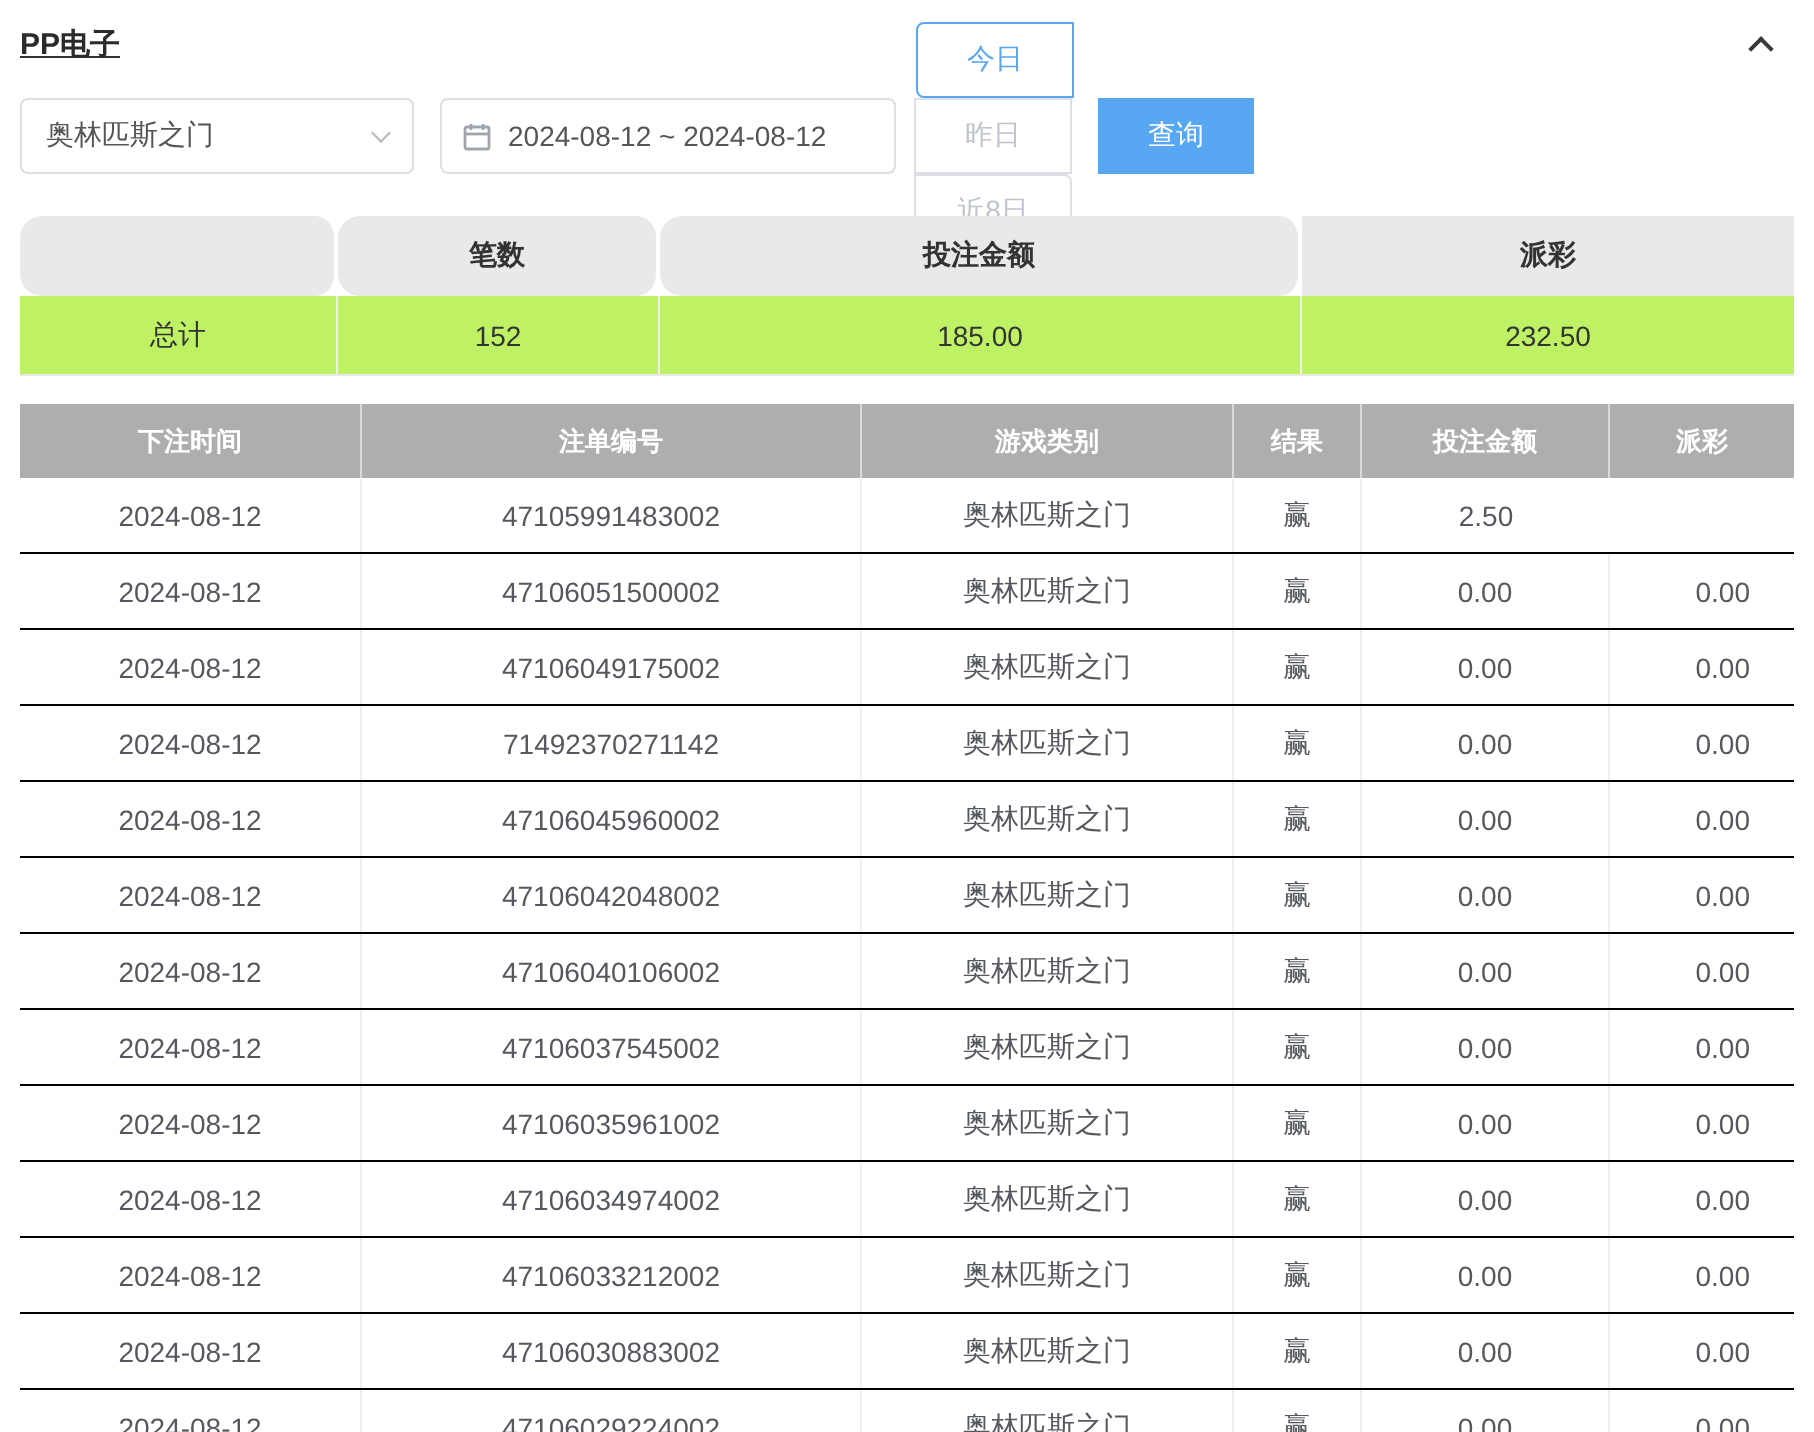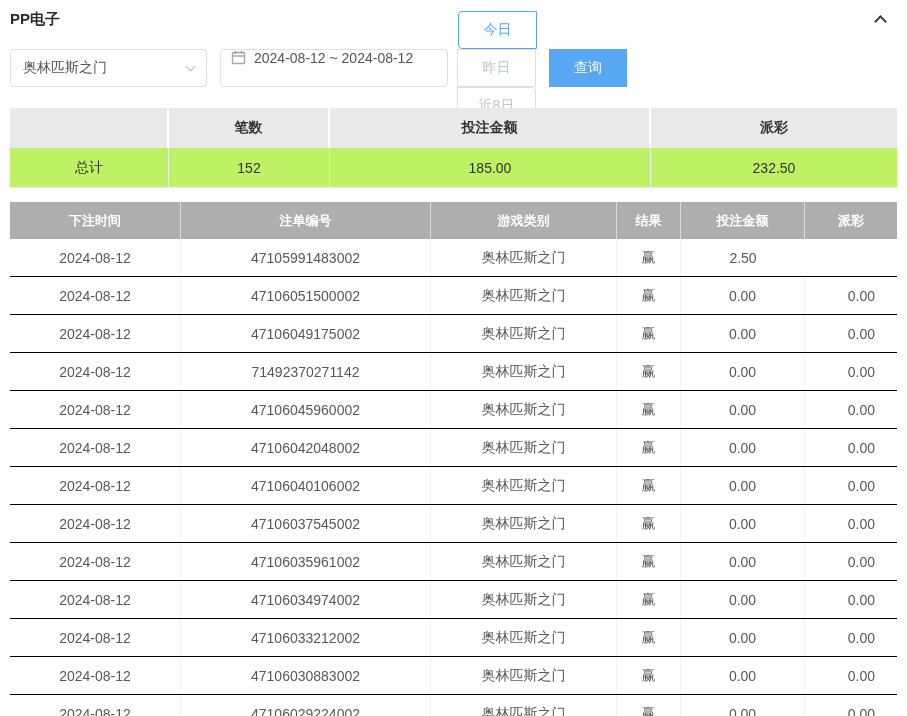--- a/index.html
+++ b/index.html
@@ -6,22 +6,22 @@
   html, body { background: #fff; }
   body {
     width: 907px; height: 716px; overflow: hidden;
     font-family: "Liberation Sans", "DejaVu Sans", sans-serif;
     color: #333;
   }
   .page { width: 907px; height: 716px; overflow: hidden; position: relative; }
 
   
   .panel-header {
-    display: flex; justify-content: space-between; 
-    padding: 10px 18px 2px 10px; height: 36px;
+    display: flex; justify-content: space-between; align-items: center;
+    padding: 10px 18px 2px 10px; height: 36px; text-decoration: underline;
   }
   .panel-title { font-size: 15px; font-weight: bold; color: #2b2b2b; }
   .collapse-btn { width: 18px; height: 18px; display: flex; align-items: flex-end; justify-content: center; cursor: pointer; }
   .chev-up {
     display: inline-block; width: 9px; height: 9px;
     border-top: 2px solid #3a3a3a; border-right: 2px solid #3a3a3a;
     transform: rotate(-45deg); margin-bottom: 2px;
   }
 
   
@@ -31,21 +31,21 @@
     display: flex; align-items: center; justify-content: space-between;
     padding: 0 12px; font-size: 14px; color: #555; background: #fff; cursor: pointer;
   }
   .sel-arrow {
     display: inline-block; width: 7px; height: 7px;
     border-right: 1.5px solid #b2b7c0; border-bottom: 1.5px solid #b2b7c0;
     transform: rotate(45deg); margin-top: -3px;
   }
   .date-picker {
     margin-left: 13px; width: 228px; height: 38px; border: 1px solid #dcdfe6; border-radius: 4px;
-    display: flex; align-items: flex-start; padding: 0 10px; gap: 8px;
+    display: flex; align-items: center; padding: 0 10px; gap: 8px;
     font-size: 14px; color: #555; background: #fff; cursor: pointer;
   }
   .btn-group { margin-left: 10px; display: flex; flex-direction: column; }
   .qbtn {
     width: 79px; height: 38px; background: #fff; border: 1px solid #dcdfe6;
     font-size: 14px; color: #bfc3cb; cursor: pointer;
     font-family: "Liberation Sans", "DejaVu Sans", sans-serif;
   }
   .qbtn + .qbtn { margin-left: -1px; }
   .qbtn:first-child { border-radius: 4px 0 0 4px; }
@@ -58,21 +58,21 @@
   }
 
   
   .summary-table { margin: 21px 10px 0 10px; width: 887px; }
   .s-head, .s-body { display: flex; }
   .s-head { height: 40px; }
   .s-head .s-cell {
     background: #e9e9e9; display: flex; align-items: center; justify-content: center;
     font-size: 14px; font-weight: bold; color: #333;
   }
-  .s-head .s-cell:not(:last-child) { border-right: 2px solid #fff; }
+  .s-head .s-cell:not(:last-child) { border-right: 2px solid #fff; border-radius: 11px; }
   .s-body { height: 40px; border-bottom: 1px solid #e8e8e8; }
   .s-body .s-cell {
     display: flex; align-items: center; justify-content: center;
     font-size: 14px; color: #333; background: #bef264;
   }
   .s-body .s-cell:not(:last-child) { border-right: 1px solid #eee; }
   .w1 { width: 159px; } .w2 { width: 161px; } .w3 { width: 321px; } .w4 { width: 246px; }
 
   
   .records-table { margin: 14px 10px 0 10px; width: 887px; }

